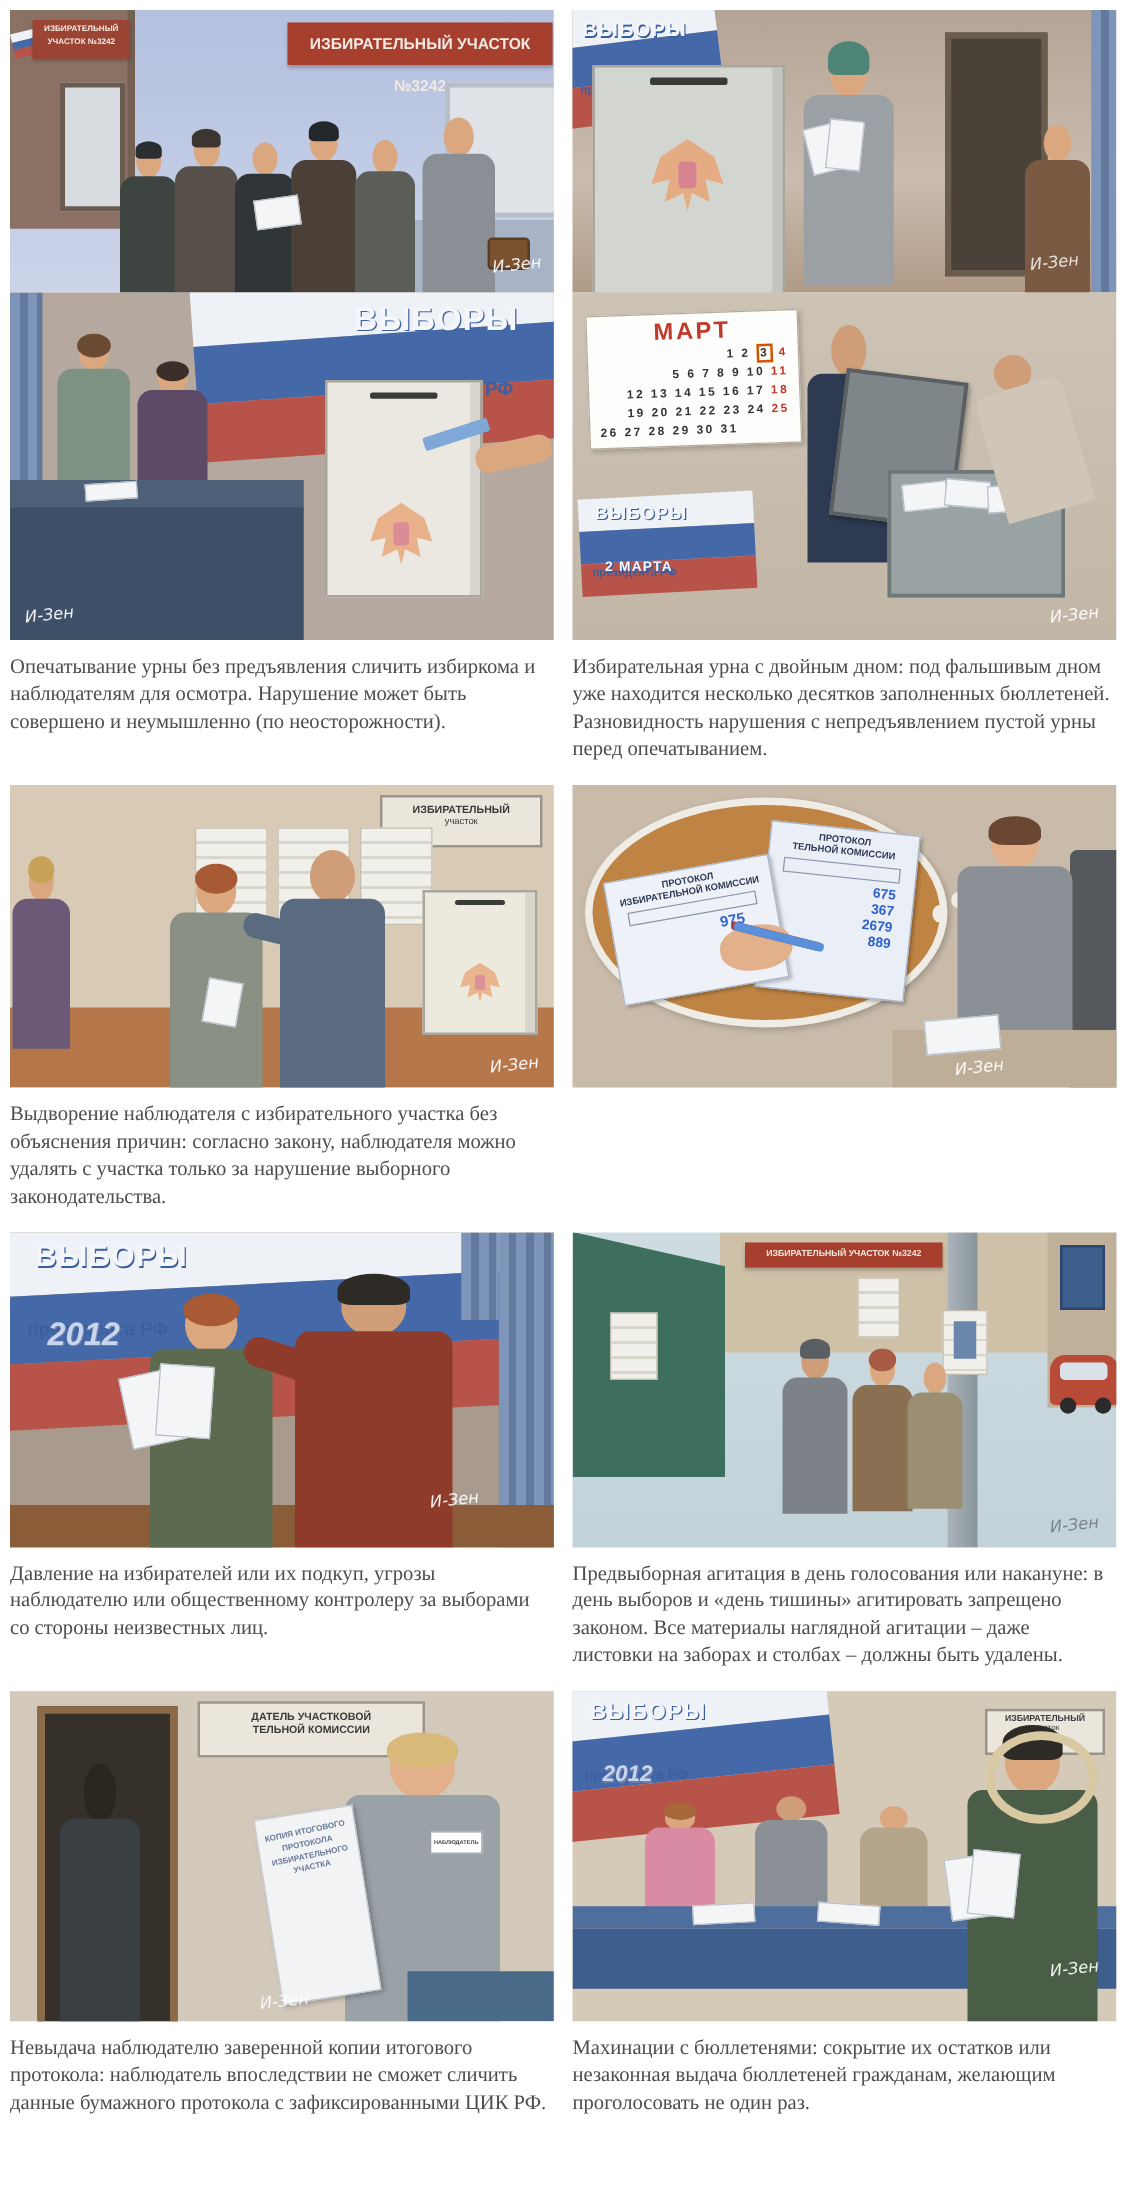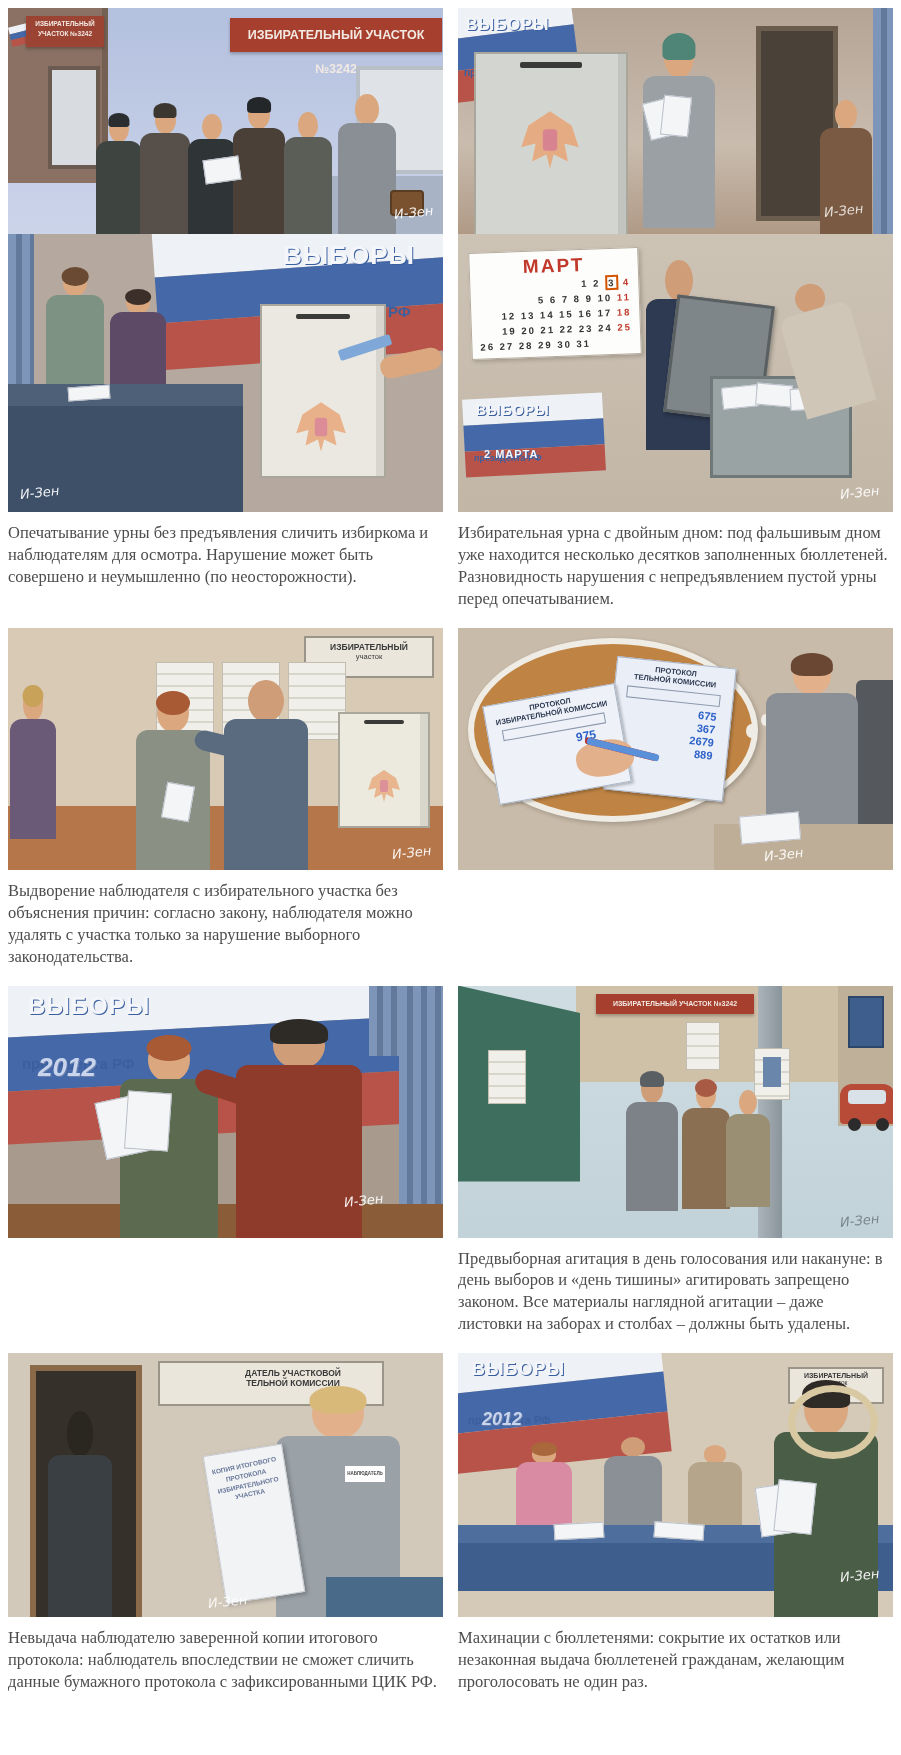--- a/index.html
+++ b/index.html
@@ -258,20 +258,21 @@
             <div class="hat" style="background:#a85a35;border-radius:50%;height:13%;"></div>
           </div>
         <div class="paper" style="left:92px;top:112px;width:42px;height:56px;transform:rotate(-12deg);"></div>
         <div class="paper" style="left:118px;top:106px;width:42px;height:56px;transform:rotate(4deg);"></div>
         <div class="fig" style="left:228px;top:36px;width:126px;height:216px;--c:#8e3b2c;--h:#cf9d77;">
             <div class="hat" style="background:#2e2a26;height:12%;"></div>
           </div>
         <div class="abs" style="left:186px;top:92px;width:78px;height:24px;background:#8e3b2c;border-radius:12px;transform:rotate(18deg);"></div>
         <div class="sig" style="right:60px;bottom:30px;">И-Зен</div>
       </div>
+      <div class="caption">Давление на избирателей или их подкуп, угрозы наблюдателю или общественному контролеру за выборами со стороны неизвестных лиц.</div>
     </div>
 
     <div class="panel">
       <div class="ill ill-r4" style="background:linear-gradient(#cfdde2,#c2d2d9);">
         <div class="abs" style="left:118px;top:0;width:319px;height:96px;background:#cfc0a8;"></div>
         <div class="abs" style="left:0;top:0;width:122px;height:196px;background:#3e6e5d;clip-path:polygon(0 0,100% 14%,100% 100%,0 100%);"></div>
         <div class="abs poster" style="left:30px;top:64px;width:36px;height:52px;"></div>
         <div class="abs sign-red" style="left:138px;top:8px;width:158px;height:20px;font-size:7px;line-height:20px;">ИЗБИРАТЕЛЬНЫЙ УЧАСТОК №3242</div>
         <div class="abs" style="left:380px;top:0;width:57px;height:140px;background:#bfb09a;"></div>
         <div class="abs" style="left:390px;top:10px;width:32px;height:48px;background:#3e5f8e;border:2px solid #2c466b;"></div>
@@ -294,21 +295,21 @@
         <div class="fig" style="left:268px;top:104px;width:44px;height:116px;--c:#9a8f72;--h:#dba77f;"></div>
         <div class="sig" style="right:14px;bottom:10px;color:rgba(90,100,110,.7);">И-Зен</div>
       </div>
       <div class="caption">Предвыборная агитация в день голосования или накануне: в день выборов и «день тишины» агитировать запрещено законом. Все материалы наглядной агитации – даже листовки на заборах и столбах – должны быть удалены.</div>
     </div>
 
     <div class="panel">
       <div class="ill ill-r5" style="background:#d2c9bb;">
         <div class="abs" style="left:22px;top:12px;width:100px;height:252px;background:#35302a;border:6px solid #8a6a48;"></div>
         <div class="fig" style="left:40px;top:58px;width:64px;height:206px;--c:#3a3f44;--h:#2a2620;"></div>
-        <div class="abs plaque" style="left:150px;top:8px;width:178px;height:36px;padding-top:5px;padding-left:44px;">
+        <div class="abs plaque" style="left:150px;top:8px;width:178px;height:36px;padding-top:5px;">
           <div style="font-size:8.5px;">ДАТЕЛЬ УЧАСТКОВОЙ</div>
           <div style="font-size:8.5px;">ТЕЛЬНОЙ КОМИССИИ</div>
         </div>
         <div class="fig" style="left:268px;top:36px;width:124px;height:228px;--c:#9aa2a8;--h:#e2b08a;">
             <div class="hat" style="background:#d9b97a;border-radius:50% 50% 40% 40%;height:12%;"></div>
           </div>
         <div class="abs" style="left:206px;top:96px;width:78px;height:148px;background:#f2f3f5;border:1px solid #c5c9ce;transform:rotate(-9deg);box-shadow:2px 2px 4px rgba(0,0,0,.25);">
           <div style="font-size:6.5px;color:#6a7a9a;font-weight:bold;text-align:center;padding:10px 6px;transform:rotate(-3deg);line-height:1.5;">КОПИЯ ИТОГОВОГО ПРОТОКОЛА ИЗБИРАТЕЛЬНОГО УЧАСТКА</div>
         </div>
         <div class="abs" style="left:336px;top:112px;width:40px;height:16px;background:#fff;border:1px solid #9aa0a6;font-size:4.5px;text-align:center;line-height:16px;color:#444;font-weight:bold;">НАБЛЮДАТЕЛЬ</div>

